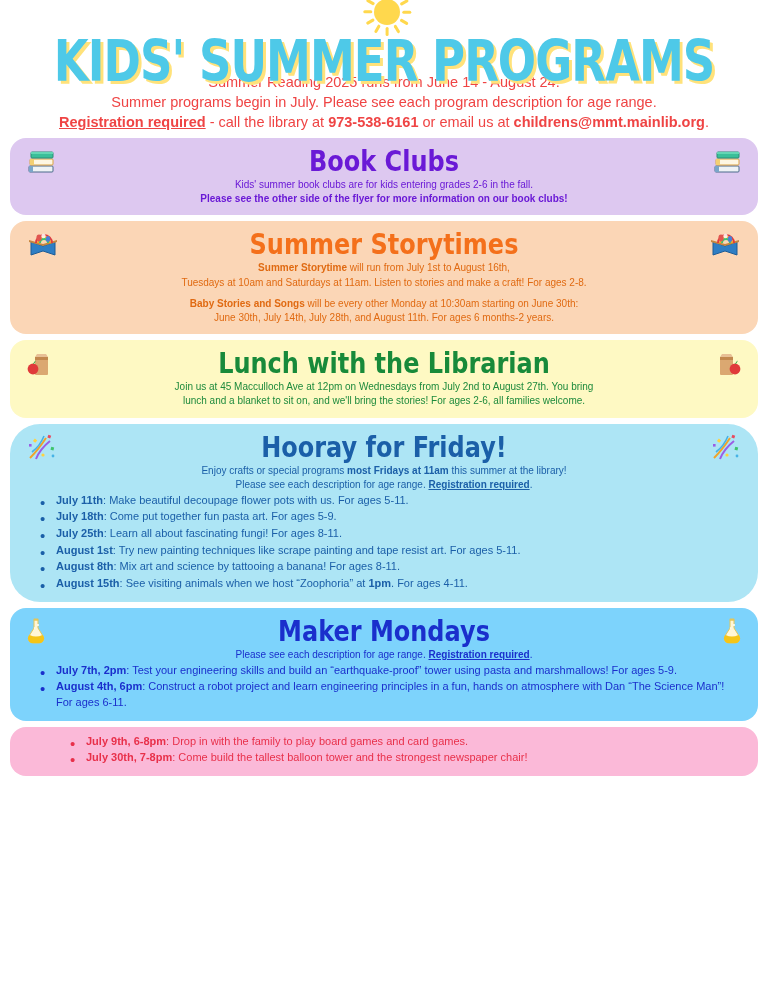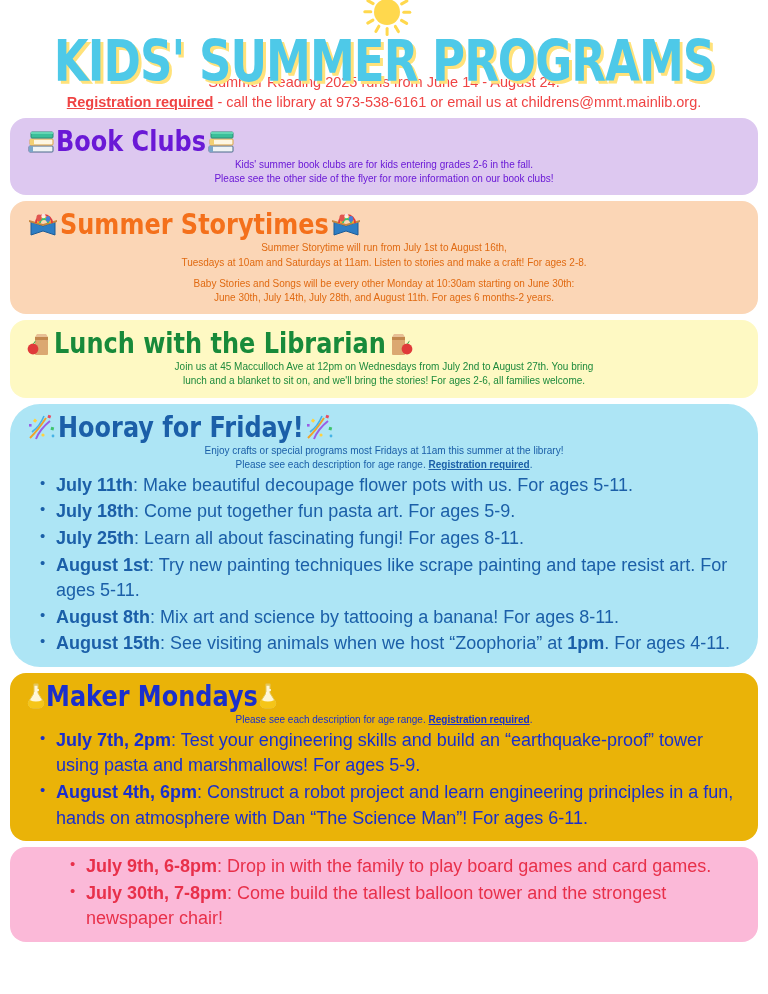--- a/index.html
+++ b/index.html
@@ -40,65 +40,65 @@
     line-height:1;
     white-space:nowrap;
     transform:scaleY(1.22) scaleX(0.98);
     transform-origin:center center;
   }
   .sub{
     font-size:14.5px;color:#ef4444;line-height:1.38;
     margin:4px 0 0 0;
   }
   .sub .l{display:block;}
-  .sub b{font-weight:normal;}
+  .sub b{font-weight:bold;}
   .sub u{text-decoration:underline;font-weight:bold;}
 
   
   .card{
     margin:6px 10px 0 10px;
     border-radius:16px;
     padding:6px 16px 9px 16px;
     box-sizing:border-box;
   }
   .card-head{
-    display:flex;align-items:center;justify-content:flex-start;
+    display:flex;align-items:center;justify-content:space-between;
     height:34px;
   }
   .card-title{
     font-family:"DejaVu Sans",sans-serif;
     font-weight:bold;font-size:24px;line-height:1;
     transform:scaleY(1.2);transform-origin:center;
     white-space:nowrap;
   }
   .card p{margin:0;text-align:center;font-size:10px;line-height:1.42;}
   .card p.sp{margin-top:7px;}
-  .card b{font-weight:normal;}
+  .card b{font-weight:bold;}
   .card u{text-decoration:underline;font-weight:bold;}
 
   ul.blist{margin:1px 0 0 0;padding:0 0 0 14px;list-style:none;}
   ul.blist li{
-    font-size:18px;line-height:1.42;text-align:left;
+    font-size:11px;line-height:1.42;text-align:left;
     position:relative;padding-left:16px;margin:0 0 1px 0;
   }
   ul.blist li:before{
     content:"•";position:absolute;left:0;top:-1px;font-size:15px;
   }
   ul.blist li b{font-weight:bold;}
 
   
   .c-book      {background:#ddc8f0;color:#6a19d6;}
   .c-book .card-title{color:#6a19d6;}
   .c-story     {background:#fbd6b6;color:#e06a12;}
   .c-story .card-title{color:#f4701b;}
   .c-lunch     {background:#fef9c3;color:#1d8a3c;}
   .c-lunch .card-title{color:#188a3a;}
   .c-friday    {background:#ade5f5;color:#1b5fa8;border-radius:30px;}
   .c-friday .card-title{color:#1b5fa8;}
-  .c-maker     {background:#eab308;color:#1a2fcc;}
+  .c-maker     {background:#7dd3fc;color:#1a2fcc;}
   .c-maker .card-title{color:#1a2fcc;}
   .c-family    {background:#fbb9d8;color:#e8304a;}
   .c-family .card-title{color:#e8304a;}
 
   
   .ic{display:inline-block;flex:0 0 auto;line-height:0;}
 </style>
 </head>
 <body>
 
@@ -118,20 +118,21 @@
         <span class="ray" style="transform:rotate(210deg)"></span>
         <span class="ray" style="transform:rotate(240deg)"></span>
         <span class="ray" style="transform:rotate(270deg)"></span>
         <span class="ray" style="transform:rotate(300deg)"></span>
         <span class="ray" style="transform:rotate(330deg)"></span>
       </span>
       <span class="main-title">KIDS' SUMMER PROGRAMS</span>
     </div>
     <div class="sub">
       <span class="l">Summer Reading 2025 runs from June 14 - August 24.</span>
+      <span class="l">Summer programs begin in July. Please see each program description for age range.</span>
       <span class="l"><u>Registration required</u><span> - call the library at </span><b>973-538-6161</b><span> or email us at </span><b>childrens@mmt.mainlib.org</b><span>.</span></span>
     </div>
   </div>
 
   <div class="card c-book">
     <div class="card-head">
       <span class="ic">
         <svg width="30" height="27" viewBox="0 0 30 27">
           <rect x="3" y="18" width="24" height="6" rx="1" fill="#eef2f5" stroke="#4a6b8a" stroke-width="1"></rect>
           <rect x="3" y="18" width="4" height="6" fill="#7aa6c9"></rect>

